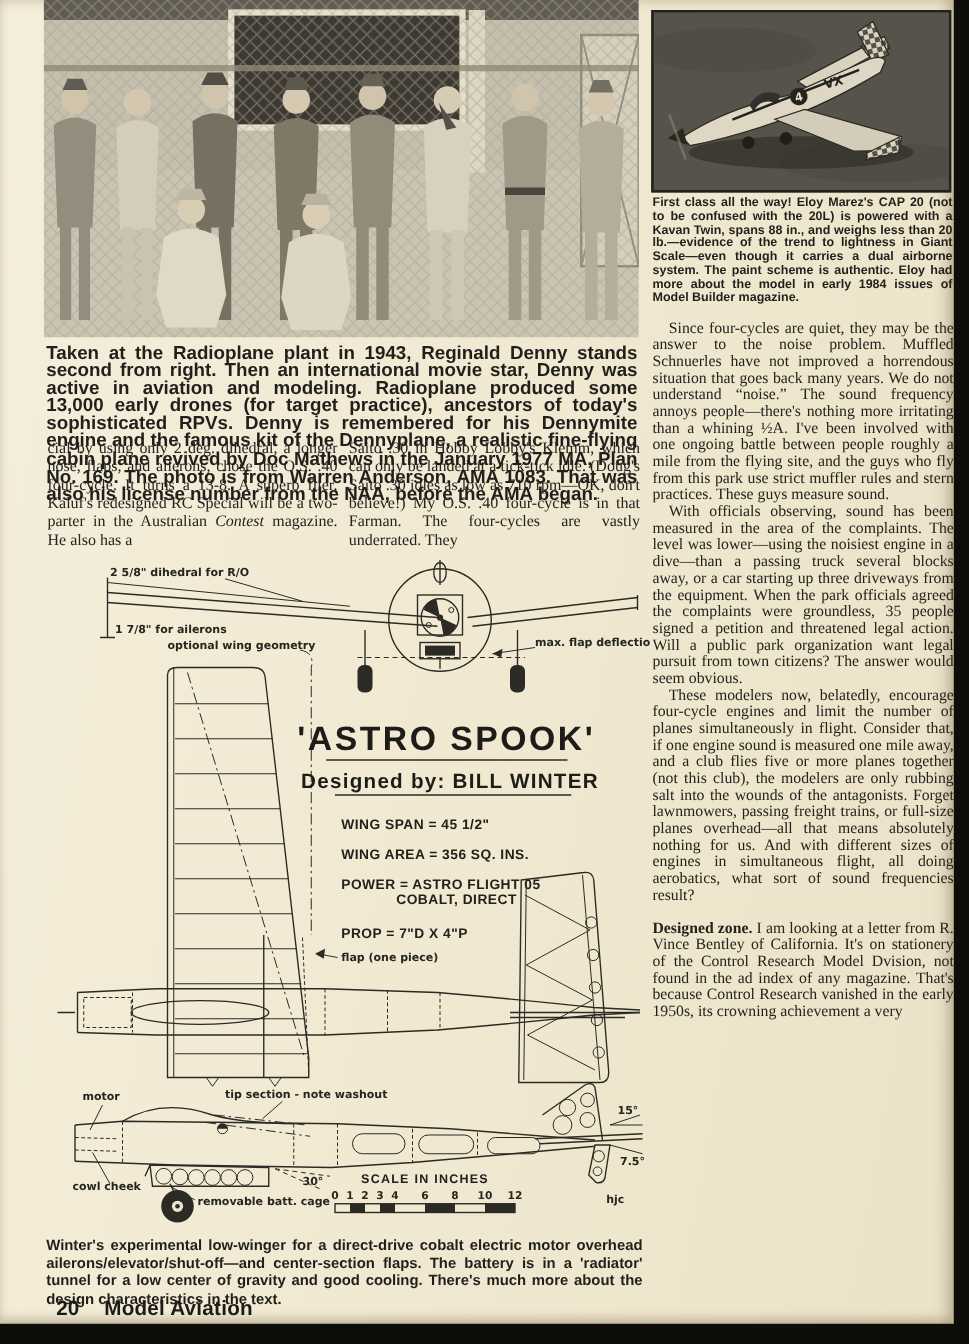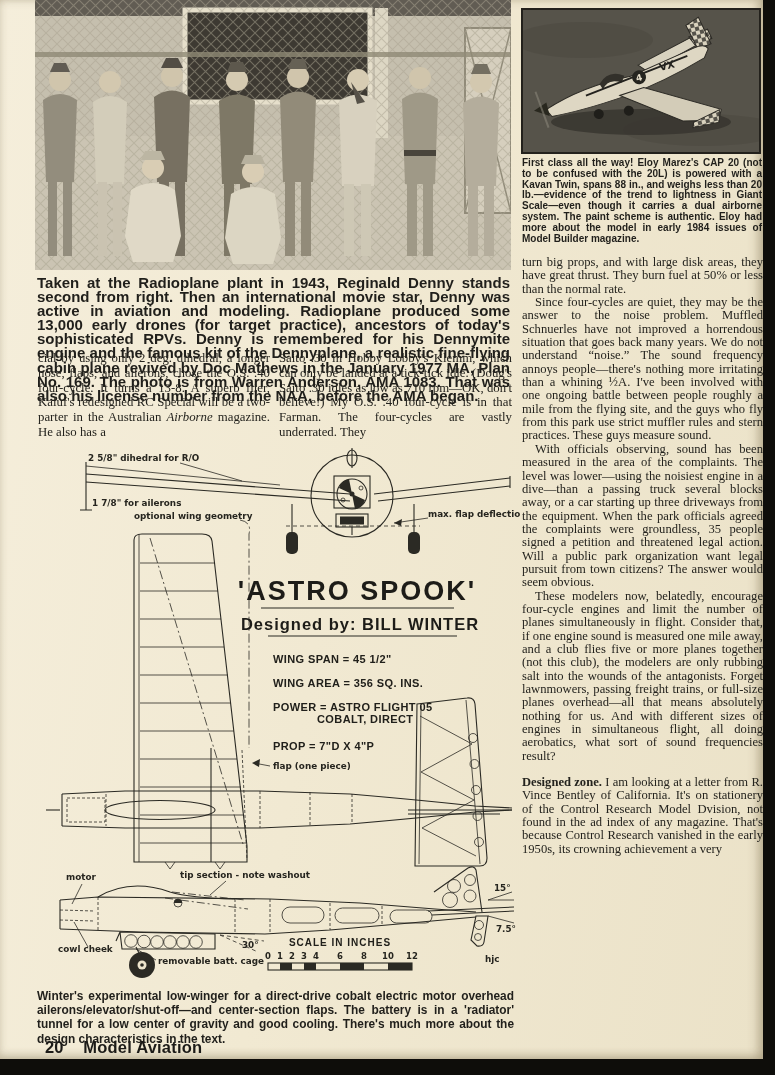--- a/index.html
+++ b/index.html
@@ -157,27 +157,26 @@
         <circle cx="100" cy="97" r="5" fill="#1f1e1a"></circle>
       <polygon points="8,74 22,69 22,83" fill="#29281f"></polygon>
       <line x1="14" y1="56" x2="18" y2="94" stroke="#8d897c" stroke-width="2" opacity=".55"></line>
     </g>
   </svg>
 
   <div id="caption-group" class="abs caption">Taken at the Radioplane plant in 1943, Reginald Denny stands second from right. Then an international movie star, Denny was active in aviation and modeling. Radioplane produced some 13,000 early drones (for target practice), ancestors of today's sophisticated RPVs. Denny is remembered for his Dennymite engine and the famous kit of the Dennyplane, a realistic fine-flying cabin plane revived by Doc Mathews in the January 1977 MA, Plan No. 169. The photo is from Warren Anderson, AMA 1083. That was also his license number from the NAA, before the AMA began.</div>
   <div id="caption-plane" class="abs caption">First class all the way! Eloy Marez's CAP 20 (not to be confused with the 20L) is powered with a Kavan Twin, spans 88 in., and weighs less than 20 lb.—evidence of the trend to lightness in Giant Scale—even though it carries a dual airborne system. The paint scheme is authentic. Eloy had more about the model in early 1984 issues of Model Builder magazine.</div>
 
   <div id="col-left" class="abs body-text">
-    <p><span>cial by using only 2 deg. dihedral, a longer nose, flaps, and ailerons, chose the O.S. .40 four-cycle. It turns a 13-8. A superb flier, Kaluf's redesigned RC Special will be a two-parter in the Australian </span><i>Airborne</i><span> magazine. He also has a</span></p>
+    <p><span>cial by using only 2 deg. dihedral, a longer nose, flaps, and ailerons, chose the O.S. .40 four-cycle. It turns a 13-8. A superb flier, Kaluf's redesigned RC Special will be a two-parter in the Australian </span><i>Contest</i><span> magazine. He also has a</span></p>
   </div>
   <div id="col-mid" class="abs body-text">
     <p>Saito .30 in Hobby Lobby's Klemm, which can only be landed at a tick-tick idle. (Doug's Saito .30 idles as low as 710 rpm—OK, don't believe!) My O.S. .40 four-cycle is in that Farman. The four-cycles are vastly underrated. They</p>
   </div>
   <div id="col-right" class="abs body-text">
-    <p>turn big props, and with large disk areas, they have great thrust. They burn fuel at 50% or less than the normal rate.</p>
     <p class="ind">Since four-cycles are quiet, they may be the answer to the noise problem. Muffled Schnuerles have not improved a horrendous situation that goes back many years. We do not understand “noise.” The sound frequency annoys people—there's nothing more irritating than a whining ½A. I've been involved with one ongoing battle between people roughly a mile from the flying site, and the guys who fly from this park use strict muffler rules and stern practices. These guys measure sound.</p>
     <p class="ind">With officials observing, sound has been measured in the area of the complaints. The level was lower—using the noisiest engine in a dive—than a passing truck several blocks away, or a car starting up three driveways from the equipment. When the park officials agreed the complaints were groundless, 35 people signed a petition and threatened legal action. Will a public park organization want legal pursuit from town citizens? The answer would seem obvious.</p>
     <p class="ind">These modelers now, belatedly, encourage four-cycle engines and limit the number of planes simultaneously in flight. Consider that, if one engine sound is measured one mile away, and a club flies five or more planes together (not this club), the modelers are only rubbing salt into the wounds of the antagonists. Forget lawnmowers, passing freight trains, or full-size planes overhead—all that means absolutely nothing for us. And with different sizes of engines in simultaneous flight, all doing aerobatics, what sort of sound frequencies result?</p>
     <div class="pgap"></div>
     <p><b>Designed zone.</b><span> I am looking at a letter from R. Vince Bentley of California. It's on stationery of the Control Research Model Dvision, not found in the ad index of any magazine. That's because Control Research vanished in the early 1950s, its crowning achievement a very</span></p>
   </div>
 
   <svg id="diagram" class="abs" viewBox="0 0 490 540">
 
     <g>

